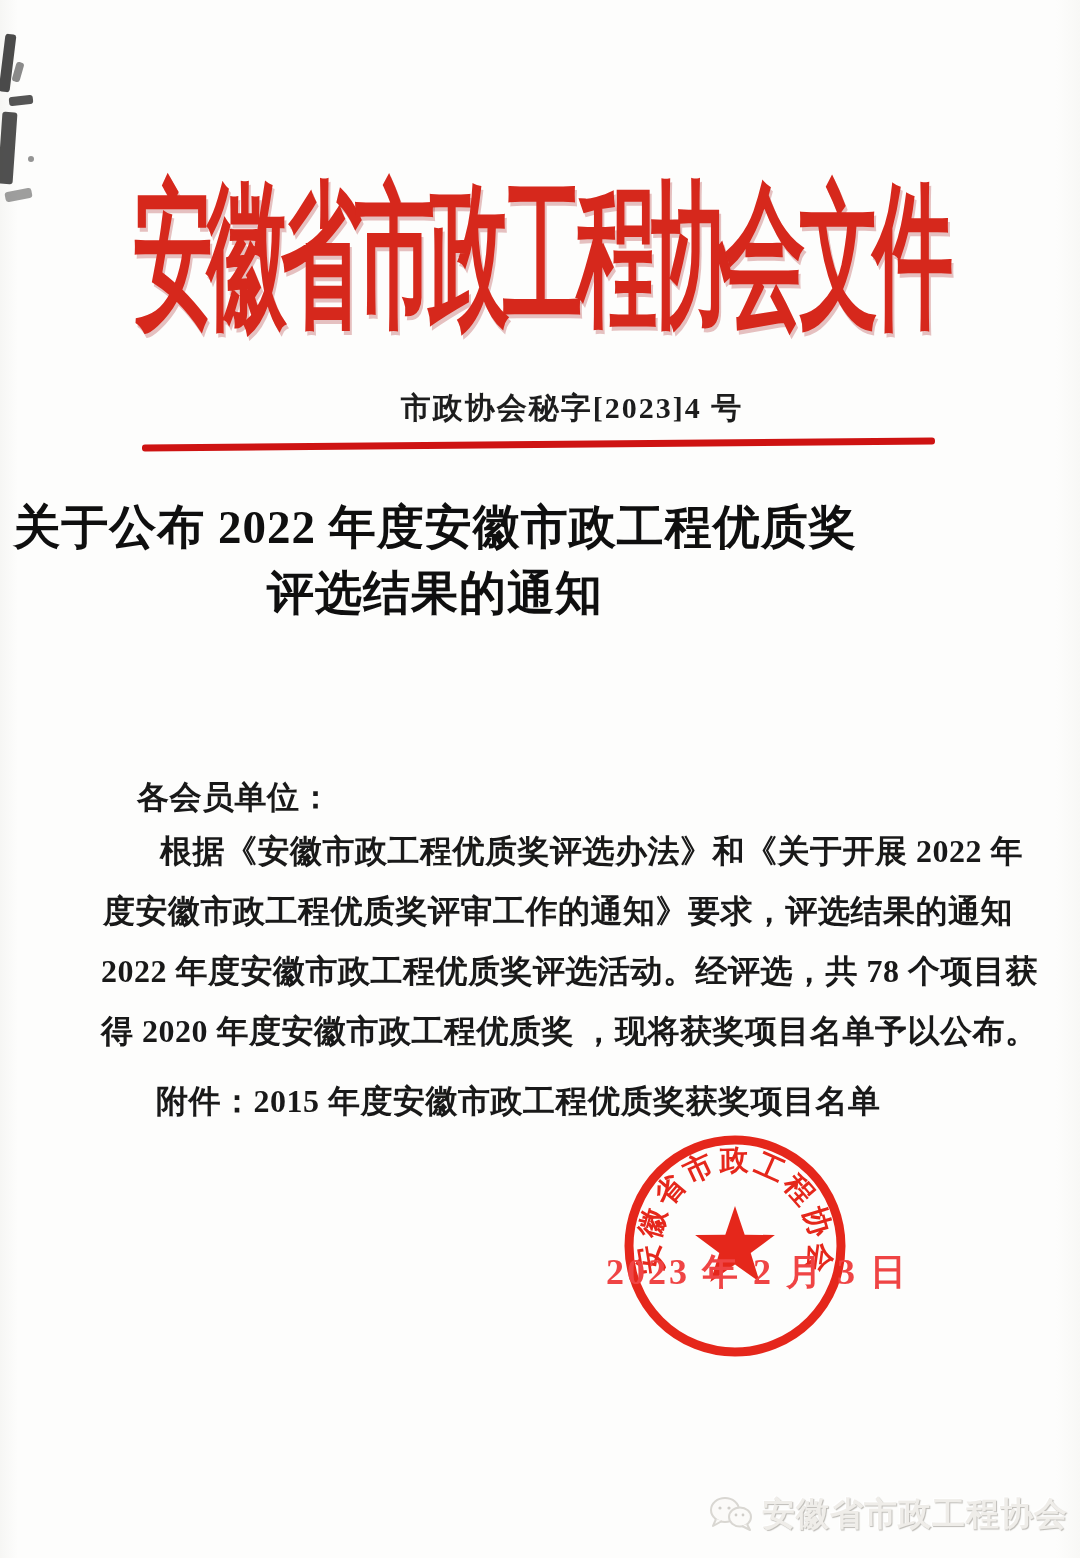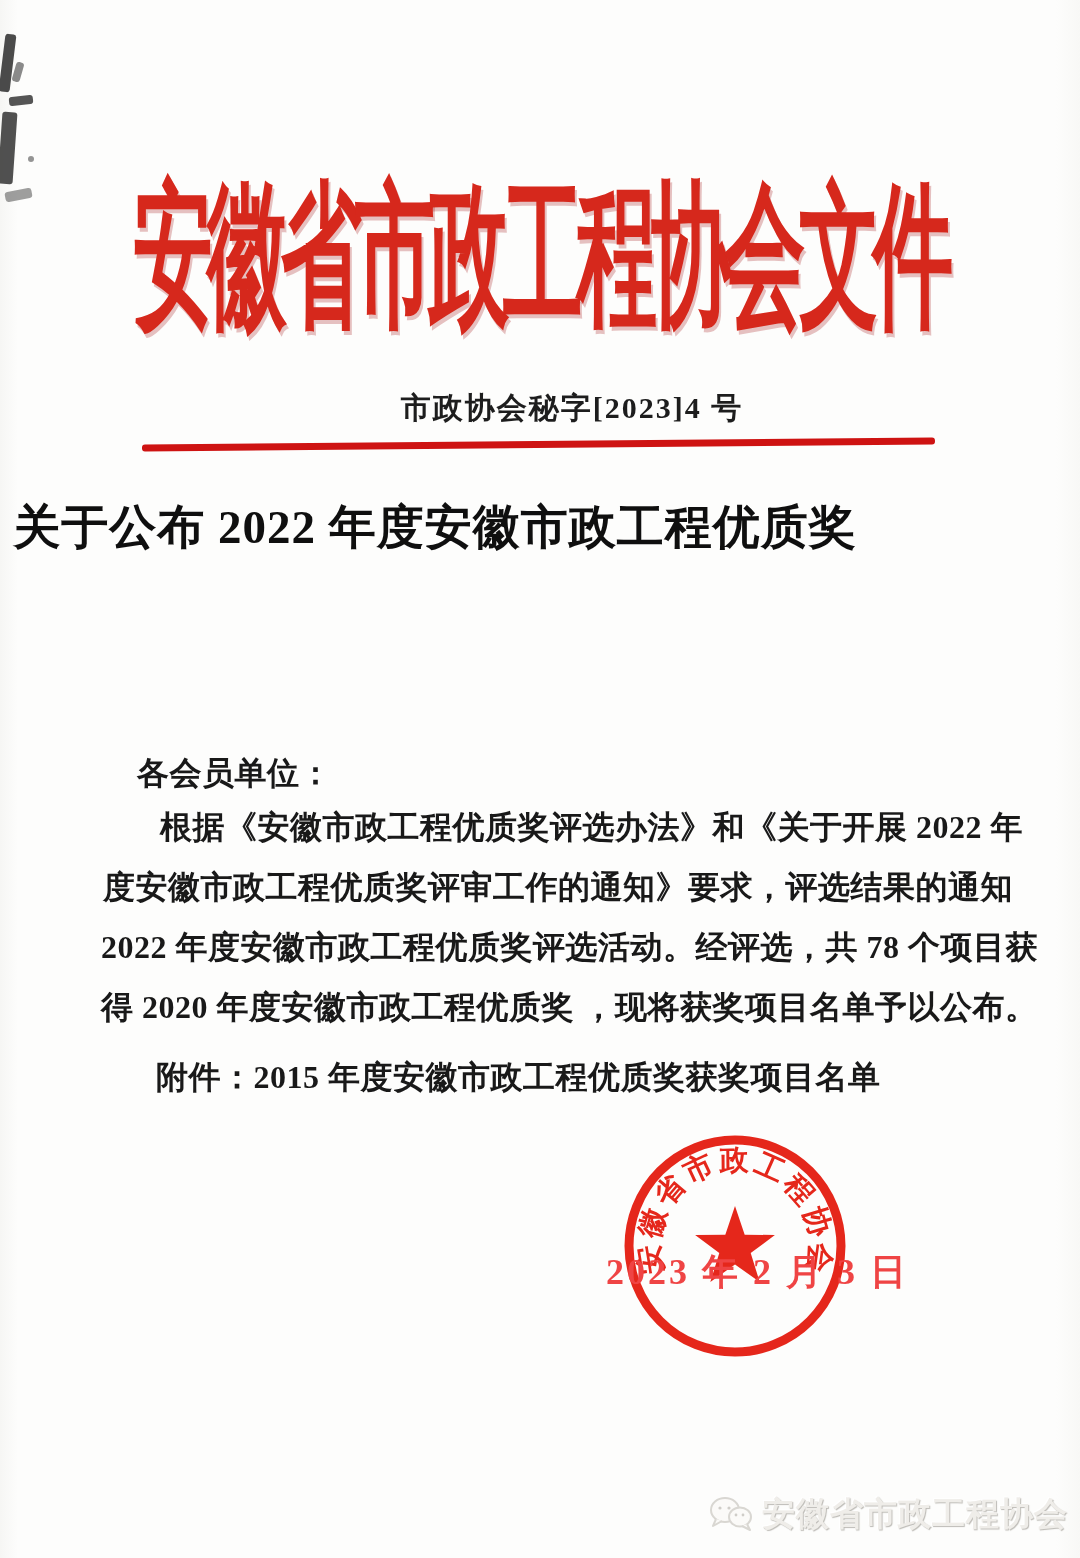--- a/index.html
+++ b/index.html
@@ -32,21 +32,21 @@
   .red-rule{
     position:absolute;top:441px;left:142px;width:793px;height:7px;
     background:#ce1312;border-radius:3px;transform:rotate(-0.5deg);
   }
   .doc-title{
     position:absolute;top:494px;left:0;width:870px;text-align:center;
     font-size:47px;font-weight:bold;color:#0f0f0f;line-height:66px;letter-spacing:1px;
   }
   .body-line{
     position:absolute;font-size:32px;font-weight:600;color:#191919;
-    white-space:nowrap;letter-spacing:.5px;
+    white-space:nowrap;letter-spacing:.5px;margin-top:24px;
   }
   .salutation{left:137px;top:752px;}
   .p-line1{left:160px;top:806px;}
   .p-line2{left:103px;top:866px;}
   .p-line3{left:101px;top:926px;}
   .p-line4{left:101px;top:986px;}
   .attachment{left:156px;top:1056px;}
   .doc-date{
     position:absolute;left:606px;top:1248px;font-size:36px;font-weight:600;
     color:#ef4444;letter-spacing:3px;white-space:nowrap;z-index:3;
@@ -75,20 +75,21 @@
 <div class="artifact a6"></div>
 
 <div class="masthead">安徽省市政工程协会文件</div>
 
 <div class="doc-number">市政协会秘字[2023]4 号</div>
 
 <div class="red-rule"></div>
 
 <div class="doc-title">
   <div>关于公布 2022 年度安徽市政工程优质奖</div>
+  <div>评选结果的通知</div>
 </div>
 
 <div class="body-line salutation">各会员单位：</div>
 <div class="body-line p-line1">根据《安徽市政工程优质奖评选办法》和《关于开展 2022 年</div>
 <div class="body-line p-line2">度安徽市政工程优质奖评审工作的通知》要求，评选结果的通知</div>
 <div class="body-line p-line3">2022 年度安徽市政工程优质奖评选活动。经评选，共 78 个项目获</div>
 <div class="body-line p-line4">得 2020 年度安徽市政工程优质奖 ，现将获奖项目名单予以公布。</div>
 <div class="body-line attachment">附件：2015 年度安徽市政工程优质奖获奖项目名单</div>
 
 <div class="doc-date">2023 年 2 月 3 日</div>

